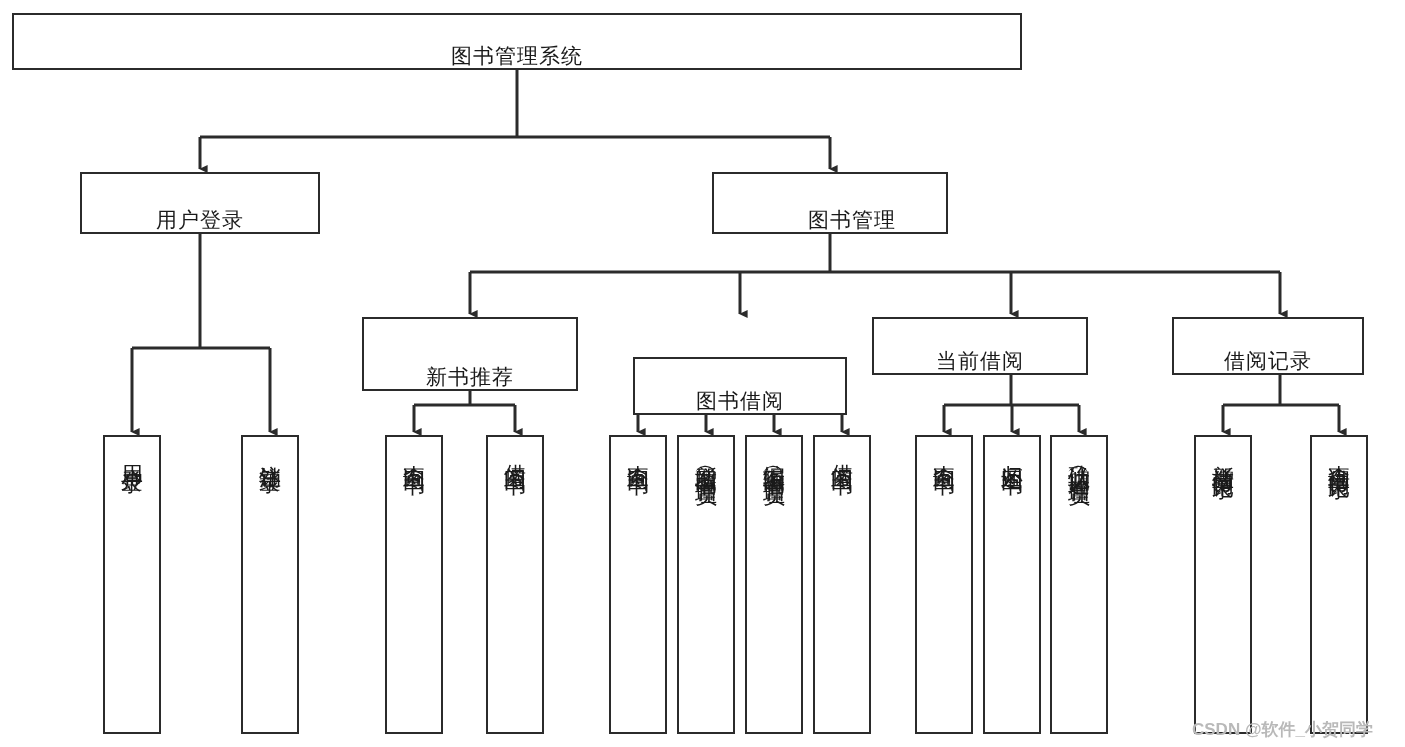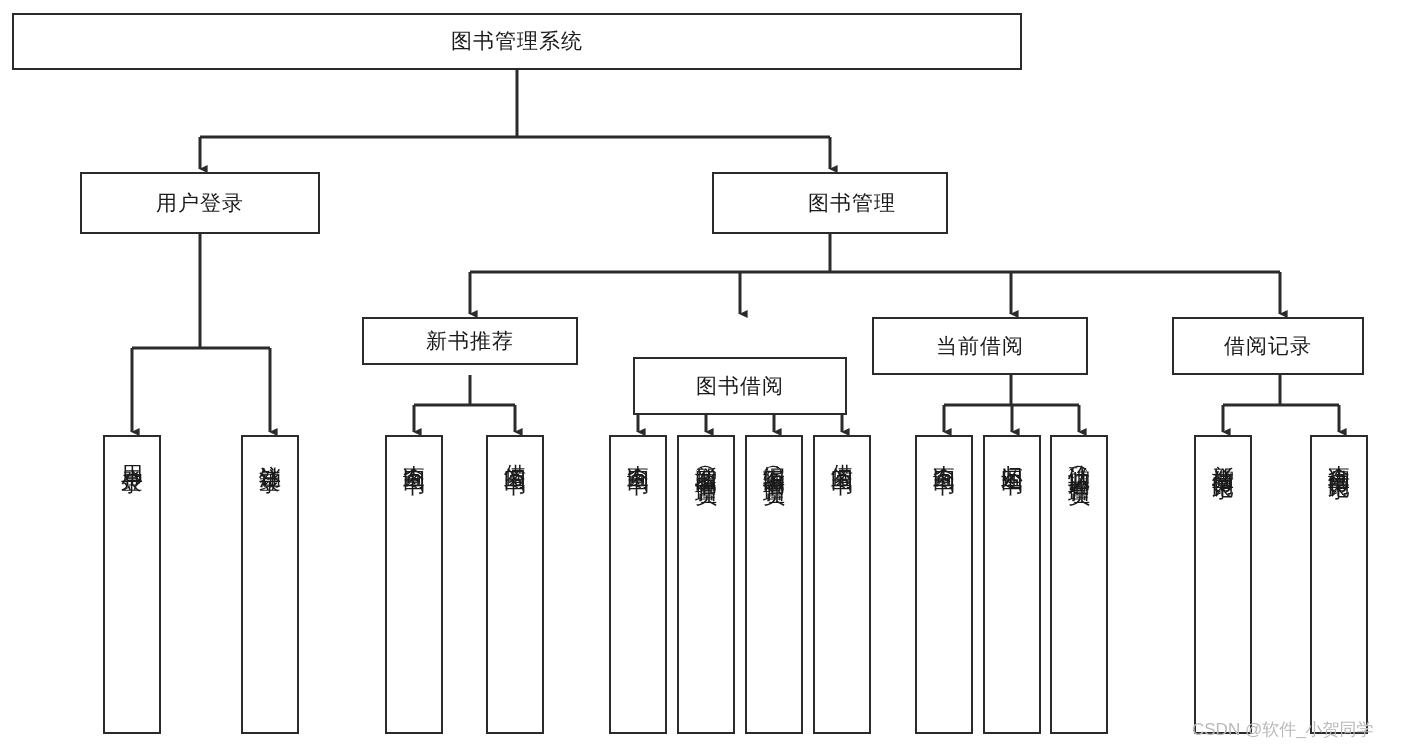--- a/index.html
+++ b/index.html
@@ -9,21 +9,21 @@
     overflow:hidden;position:relative;
   }
   #diagram-root{position:relative;width:1405px;height:747px;}
   svg#connectors{position:absolute;left:0;top:0;width:1405px;height:747px;}
   .node{
     position:absolute;
     background:#ffffff;
     border:2px solid #2b2b2b;
     box-sizing:border-box;
     display:flex;
-    align-items:center;
+    align-items:flex-end;
     justify-content:center;
     color:#1a1a1a;
   }
   .node .label{
     font-size:21px;
     line-height:1.15;
     letter-spacing:1px;
     white-space:nowrap;
   }
   .node.vertical{align-items:flex-start;padding-top:10px;}
@@ -92,21 +92,21 @@
   <div id="node-layer">
       <div class="node" style="left: 12px; top: 13px; width: 1010px; height: 57px;">
         <span class="label">图书管理系统</span>
       </div>
       <div class="node" style="left: 80px; top: 172px; width: 240px; height: 62px;">
         <span class="label">用户登录</span>
       </div>
       <div class="node" style="left: 712px; top: 172px; width: 236px; height: 62px; padding-left: 44px;">
         <span class="label">图书管理</span>
       </div>
-      <div class="node" style="left: 362px; top: 317px; width: 216px; height: 48px;">
+      <div class="node" style="left: 362px; top: 317px; width: 216px; height: 74px;">
         <span class="label">新书推荐</span>
       </div>
       <div class="node" style="left: 633px; top: 317px; width: 214px; height: 58px; margin-top: 40px;">
         <span class="label">图书借阅</span>
       </div>
       <div class="node" style="left: 872px; top: 317px; width: 216px; height: 58px;">
         <span class="label">当前借阅</span>
       </div>
       <div class="node" style="left: 1172px; top: 317px; width: 192px; height: 58px;">
         <span class="label">借阅记录</span>
@@ -144,14 +144,14 @@
       <div class="node vertical" style="left: 1050px; top: 435px; width: 58px; height: 299px;">
         <span class="label">确认归还（管理员）</span>
       </div>
       <div class="node vertical" style="left: 1194px; top: 435px; width: 58px; height: 299px;">
         <span class="label">新增借阅记录</span>
       </div>
       <div class="node vertical" style="left: 1310px; top: 435px; width: 58px; height: 299px;">
         <span class="label">查询借阅记录</span>
       </div>
     </div>
-  <div class="watermark" style="left: 1192px; top: 718px;">CSDN @软件_小贺同学</div>
+  <div class="watermark" style="left: 1192px; top: 718px; font-weight: bold;">CSDN @软件_小贺同学</div>
 </div>
 
 </body></html>

